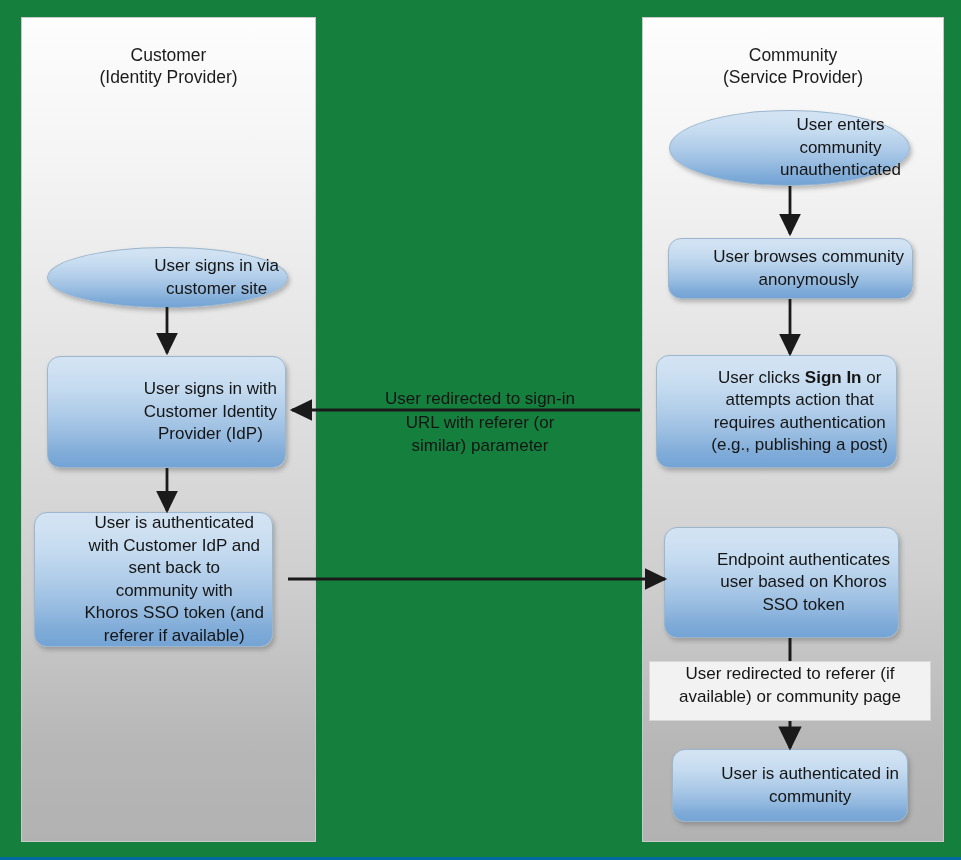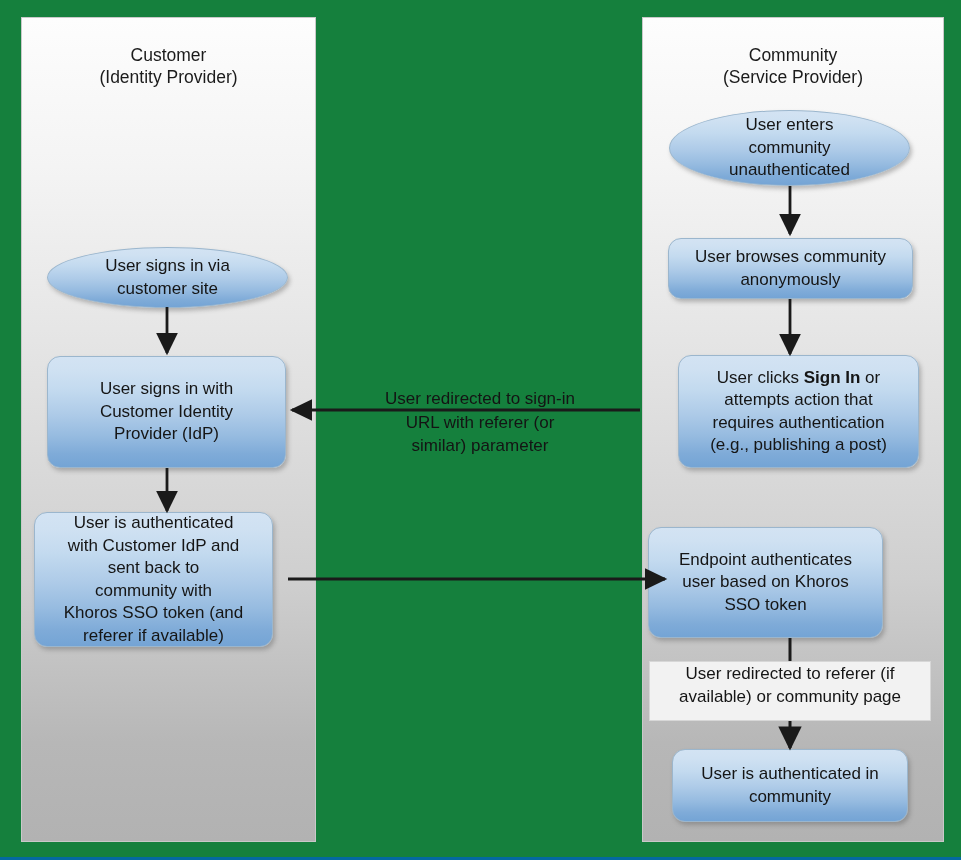--- a/index.html
+++ b/index.html
@@ -38,21 +38,21 @@
     color: #1b1b1b;
     white-space: pre-line;
   }
 
   
   .node {
     position: absolute;
     box-sizing: border-box;
     display: flex;
     align-items: center;
-    justify-content: center;
+    justify-content: flex-end;
     text-align: center;
     font-size: 17px;
     line-height: 22.5px;
     color: #151515;
     background: linear-gradient(to bottom,
         #d3e3f3 0%,
         #cfe1f2 12%,
         #c3daef 30%,
         #aecbe8 52%,
         #96bbe0 72%,
@@ -176,28 +176,28 @@
     <span class="txt">User enters
 community
 unauthenticated</span>
   </div>
 
   <div class="node rounded" style="left:668px; top:238px; width:245px; height:61px;">
     <span class="txt">User browses community
 anonymously</span>
   </div>
 
-  <div class="node rounded" style="left:678px; top:355px; width:241px; height:113px;">
+  <div class="node rounded" style="left:656px; top:355px; width:241px; height:113px;">
     <span class="txt"><span>User clicks </span><b>Sign In</b><span> or
 attempts action that
 requires authentication
 (e.g., publishing a post)</span></span>
   </div>
 
-  <div class="node rounded" style="left:648px; top:527px; width:235px; height:111px;">
+  <div class="node rounded" style="left:664px; top:527px; width:235px; height:111px;">
     <span class="txt">Endpoint authenticates
 user based on Khoros
 SSO token</span>
   </div>
 
   <div class="note" style="left:649px; top:661px; width:282px; height:60px;">
     <span>User redirected to referer (if
 available) or community page</span>
   </div>
 

